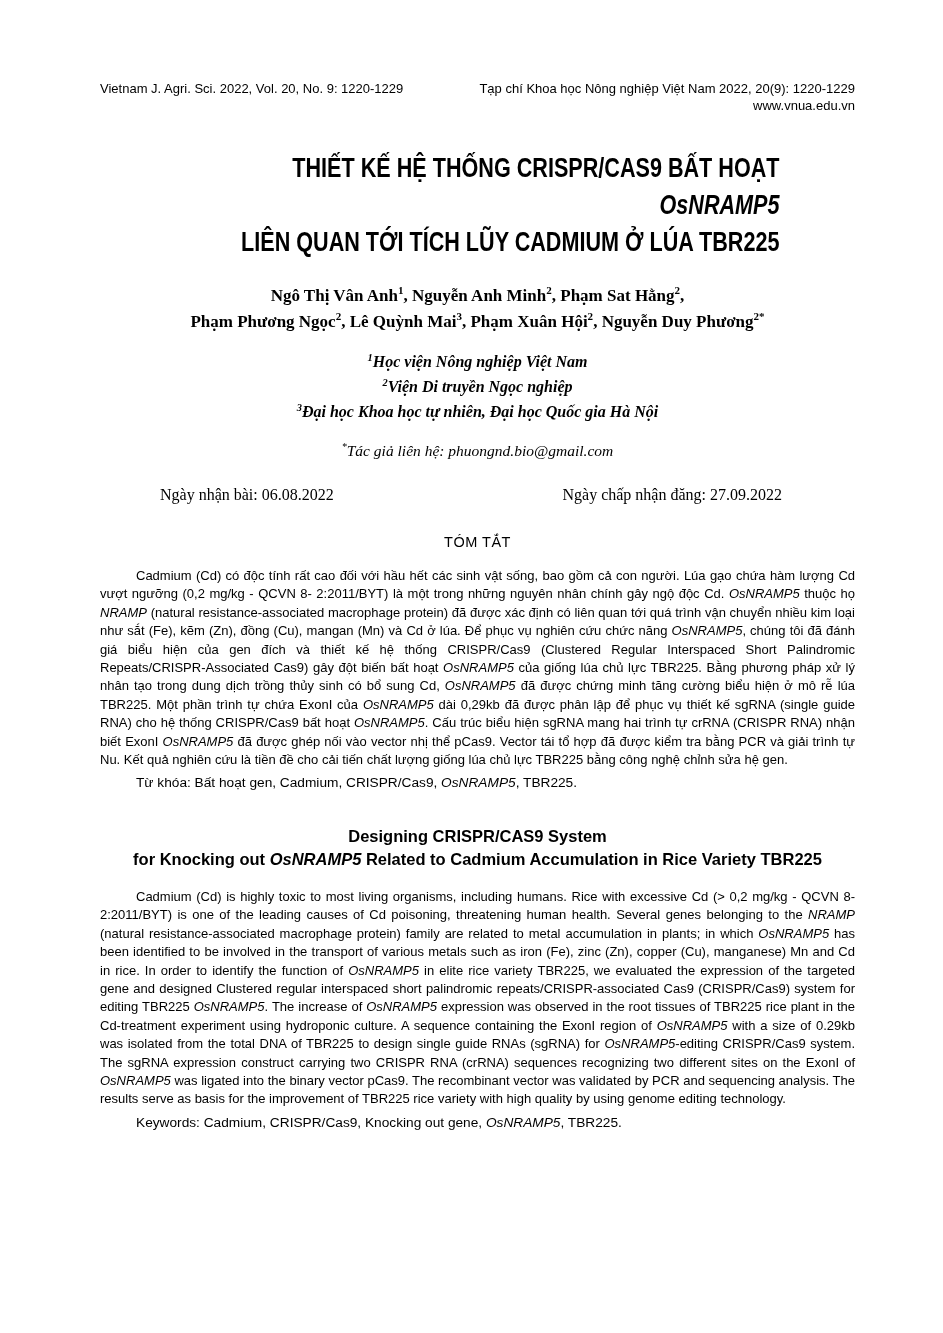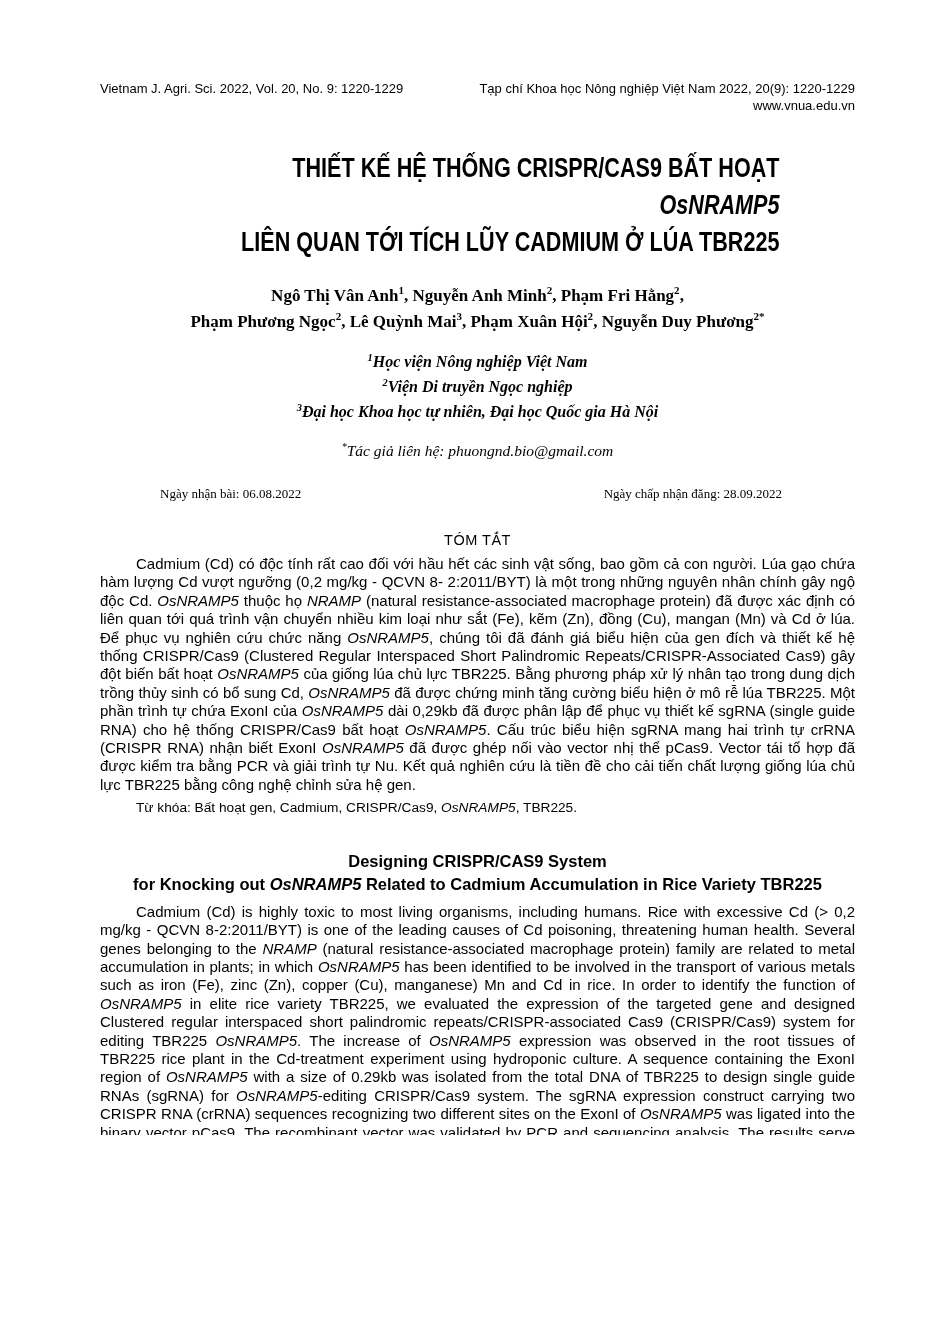--- a/index.html
+++ b/index.html
@@ -67,36 +67,36 @@
     font-size: 15.5px;
   }
 
   
   .dates {
     margin-top: 26px;
     display: flex;
     justify-content: space-between;
     padding: 0 73px 0 60px;
     font-family: "Liberation Serif", serif;
-    font-size: 13px;
+    font-size: 16px;
   }
 
   
   .section-heading {
     text-align: center;
     font-size: 14.5px;
     letter-spacing: 0.5px;
   }
   .h-tomtat { margin-top: 30px; }
   .h-abstract { margin-top: 32px; }
 
   
   .abstract-para {
-    margin-top: 7px;
-    font-size: 15px;
+    margin-top: 17px;
+    font-size: 13px;
     line-height: 18.4px;
     text-align: justify;
     text-indent: 36px;
   }
   .keywords-line {
     margin-top: 5px;
     font-size: 13.7px;
     line-height: 18.4px;
     text-indent: 36px;
   }
@@ -131,35 +131,35 @@
         <div>www.vnua.edu.vn</div>
       </div>
     </div>
 
     <h1 class="title-vi">
       <span class="title-line"><span>THIẾT KẾ HỆ THỐNG CRISPR/CAS9 BẤT HOẠT </span><span style="font-style: italic;">OsNRAMP5</span></span>
       <span class="title-line"><span>LIÊN QUAN TỚI TÍCH LŨY CADMIUM Ở LÚA TBR225</span></span>
     </h1>
 
     <div class="authors">
-      <div><span>Ngô Thị Vân Anh</span><sup>1</sup><span>, Nguyễn Anh Minh</span><sup>2</sup><span>, Phạm Fri Hằng</span><sup>2</sup><span>,</span></div>
+      <div><span>Ngô Thị Vân Anh</span><sup>1</sup><span>, Nguyễn Anh Minh</span><sup>2</sup><span>, Phạm Sat Hằng</span><sup>2</sup><span>,</span></div>
       <div><span>Phạm Phương Ngọc</span><sup>2</sup><span>, Lê Quỳnh Mai</span><sup>3</sup><span>, Phạm Xuân Hội</span><sup>2</sup><span>, Nguyễn Duy Phương</span><sup>2*</sup></div>
     </div>
 
     <div class="affiliations">
       <div><sup>1</sup><span>Học viện Nông nghiệp Việt Nam</span></div>
       <div><sup>2</sup><span>Viện Di truyền Ngọc nghiệp</span></div>
       <div><sup>3</sup><span>Đại học Khoa học tự nhiên, Đại học Quốc gia Hà Nội</span></div>
     </div>
 
     <div class="correspondence"><sup>*</sup><span>Tác giả liên hệ: phuongnd.bio@gmail.com</span></div>
 
     <div class="dates">
       <span>Ngày nhận bài: 06.08.2022</span>
-      <span>Ngày chấp nhận đăng: 28.09.2022</span>
+      <span>Ngày chấp nhận đăng: 27.09.2022</span>
     </div>
 
     <div class="section-heading h-tomtat">TÓM TẮT</div>
 
     <p class="abstract-para"><span>Cadmium (Cd) có độc tính rất cao đối với hầu hết các sinh vật sống, bao gồm cả con người. Lúa gạo chứa hàm lượng Cd vượt ngưỡng (0,2 mg/kg - QCVN 8- 2:2011/BYT) là một trong những nguyên nhân chính gây ngộ độc Cd. </span><span style="font-style: italic;">OsNRAMP5</span><span> thuộc họ </span><span style="font-style: italic;">NRAMP</span><span> (natural resistance-associated macrophage protein) đã được xác định có liên quan tới quá trình vận chuyển nhiều kim loại như sắt (Fe), kẽm (Zn), đồng (Cu), mangan (Mn) và Cd ở lúa. Để phục vụ nghiên cứu chức năng </span><span style="font-style: italic;">OsNRAMP5</span><span>, chúng tôi đã đánh giá biểu hiện của gen đích và thiết kế hệ thống CRISPR/Cas9 (Clustered Regular Interspaced Short Palindromic Repeats/CRISPR-Associated Cas9) gây đột biến bất hoạt </span><span style="font-style: italic;">OsNRAMP5</span><span> của giống lúa chủ lực TBR225. Bằng phương pháp xử lý nhân tạo trong dung dịch trồng thủy sinh có bổ sung Cd, </span><span style="font-style: italic;">OsNRAMP5</span><span> đã được chứng minh tăng cường biểu hiện ở mô rễ lúa TBR225. Một phần trình tự chứa ExonI của </span><span style="font-style: italic;">OsNRAMP5</span><span> dài 0,29kb đã được phân lập để phục vụ thiết kế sgRNA (single guide RNA) cho hệ thống CRISPR/Cas9 bất hoạt </span><span style="font-style: italic;">OsNRAMP5</span><span>. Cấu trúc biểu hiện sgRNA mang hai trình tự crRNA (CRISPR RNA) nhận biết ExonI </span><span style="font-style: italic;">OsNRAMP5</span><span> đã được ghép nối vào vector nhị thể pCas9. Vector tái tổ hợp đã được kiểm tra bằng PCR và giải trình tự Nu. Kết quả nghiên cứu là tiền đề cho cải tiến chất lượng giống lúa chủ lực TBR225 bằng công nghệ chỉnh sửa hệ gen.</span></p>
 
     <p class="keywords-line"><span>Từ khóa: Bất hoạt gen, Cadmium, CRISPR/Cas9, </span><span style="font-style: italic;">OsNRAMP5</span><span>, TBR225.</span></p>
 
     <h2 class="title-en">
       <span class="title-en-line"><span>Designing CRISPR/CAS9 System</span></span>

